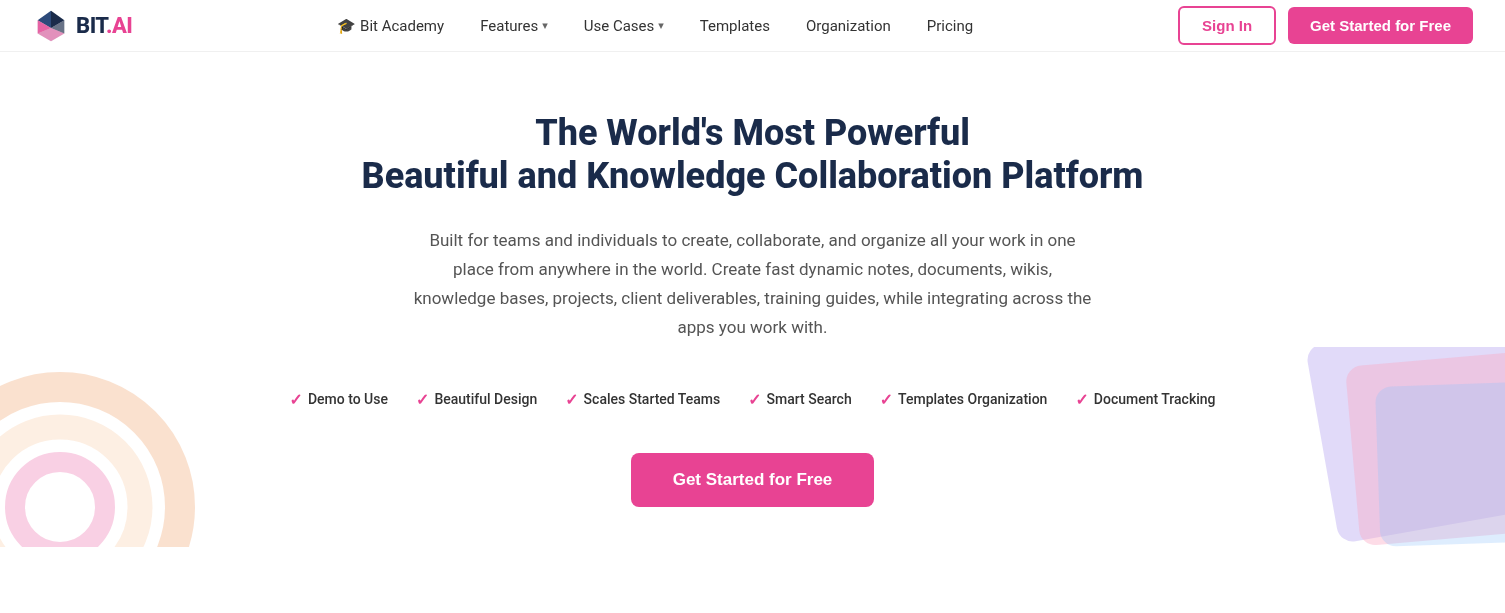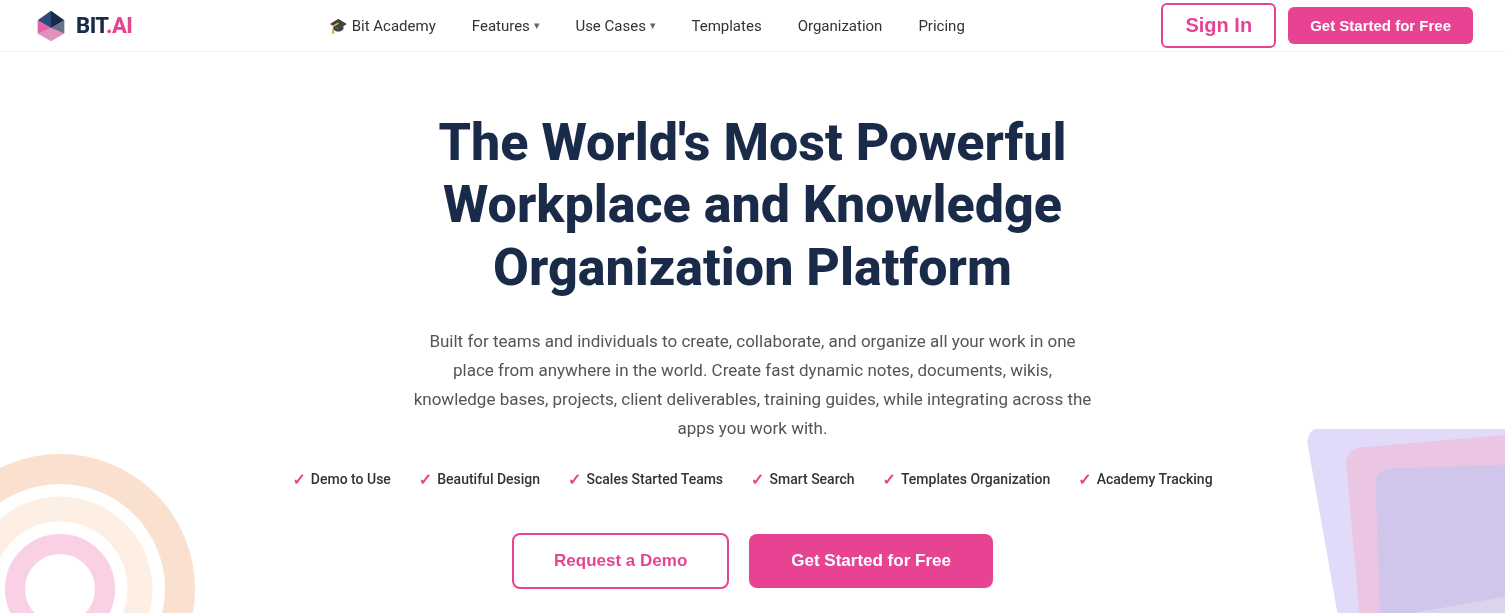--- a/index.html
+++ b/index.html
@@ -69,21 +69,21 @@
       display: flex;
       align-items: center;
       gap: 12px;
     }
     .btn-signin {
       padding: 9px 22px;
       border: 2px solid #e84393;
       color: #e84393;
       background: transparent;
       border-radius: 6px;
-      font-size: 20px;
+      font-size: 15px;
       font-weight: 600;
       cursor: pointer;
       transition: all 0.2s;
     }
     .btn-get-started-nav {
       padding: 10px 22px;
       background: #e84393;
       color: #fff;
       border: none;
       border-radius: 6px;
@@ -98,33 +98,33 @@
     .hero {
       display: flex;
       flex-direction: column;
       align-items: center;
       text-align: center;
       padding: 60px 40px 40px;
       position: relative;
       z-index: 2;
     }
     .hero-title {
-      font-size: 52px;
+      font-size: 36px;
       font-weight: 800;
       color: #1a2b4a;
       line-height: 1.2;
       max-width: 900px;
       margin-bottom: 28px;
     }
     .hero-subtitle {
       font-size: 17px;
       color: #555;
       line-height: 1.7;
       max-width: 680px;
-      margin-bottom: 27px;
+      margin-bottom: 48px;
     }
     .hero-features {
       display: flex;
       align-items: center;
       gap: 28px;
       margin-bottom: 44px;
       flex-wrap: wrap;
       justify-content: center;
     }
     .feature-item {
@@ -254,21 +254,21 @@
   <div class="deco-right">
     <svg width="280" height="200" viewBox="0 0 280 200" fill="none">
       <rect x="80" y="0" width="200" height="200" rx="16" fill="#c4b5f4" opacity="0.5" transform="rotate(-10 80 0)"></rect>
       <rect x="120" y="20" width="180" height="180" rx="16" fill="#f9a8c4" opacity="0.4" transform="rotate(-5 120 20)"></rect>
       <rect x="150" y="40" width="160" height="160" rx="16" fill="#93c5fd" opacity="0.3" transform="rotate(-2 150 40)"></rect>
     </svg>
   </div>
 
   <h1 class="hero-title">
     <span>The World's Most Powerful</span><br>
-    <span>Workplace and Knowledge Organization Platform</span>
+    <span>Beautiful and Knowledge Collaboration Platform</span>
   </h1>
 
   <p class="hero-subtitle">Built for teams and individuals to create, collaborate, and organize all your work in one place from anywhere in the world. Create fast dynamic notes, documents, wikis, knowledge bases, projects, client deliverables, training guides, while integrating across the apps you work with.</p>
 
   <div class="hero-features">
     <div class="feature-item">
       <span class="check-icon">✓</span>
       <span>Demo to Use</span>
     </div>
     <div class="feature-item">
@@ -282,22 +282,21 @@
     <div class="feature-item">
       <span class="check-icon">✓</span>
       <span>Smart Search</span>
     </div>
     <div class="feature-item">
       <span class="check-icon">✓</span>
       <span>Templates Organization</span>
     </div>
     <div class="feature-item">
       <span class="check-icon">✓</span>
-      <span>Academy Tracking</span>
+      <span>Document Tracking</span>
     </div>
   </div>
 
   <div class="hero-buttons">
-    <button class="btn-demo">Request a Demo</button>
     <button class="btn-hero-get-started">Get Started for Free</button>
   </div>
 
 </section>
 
 </body></html>

